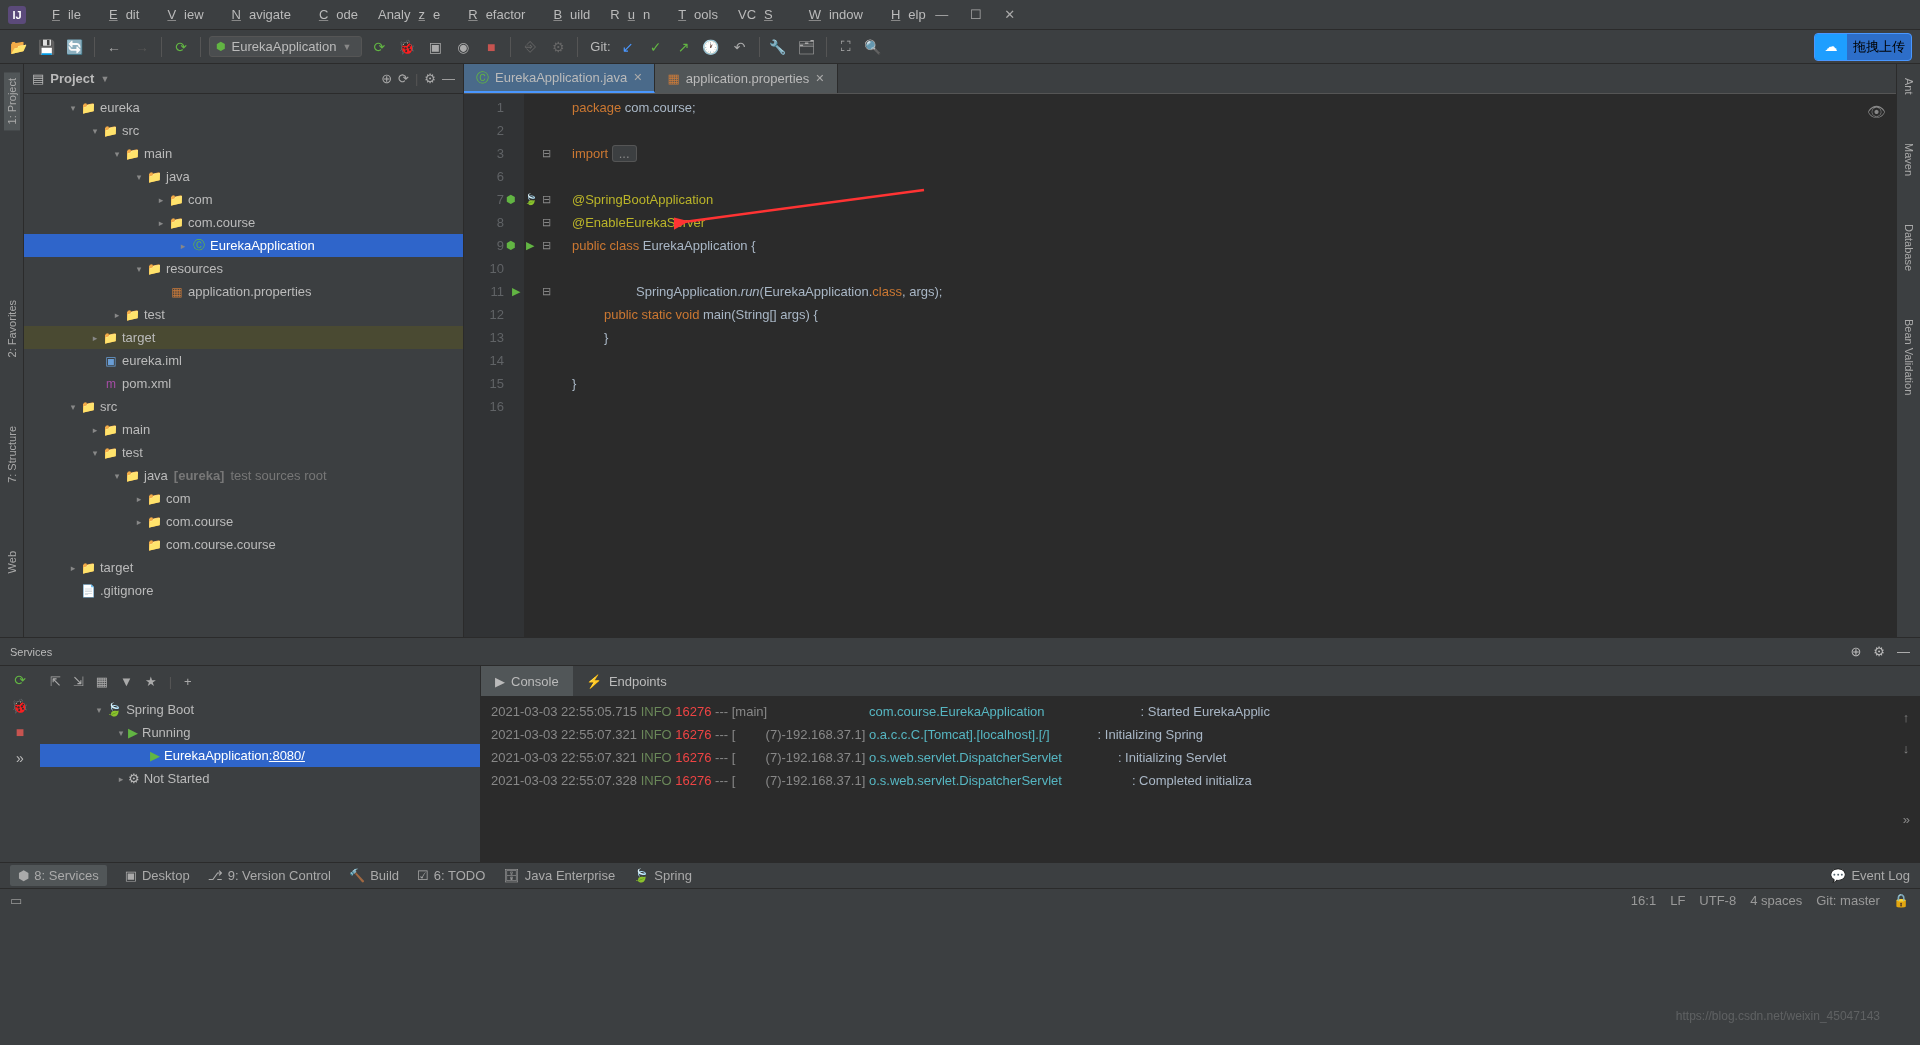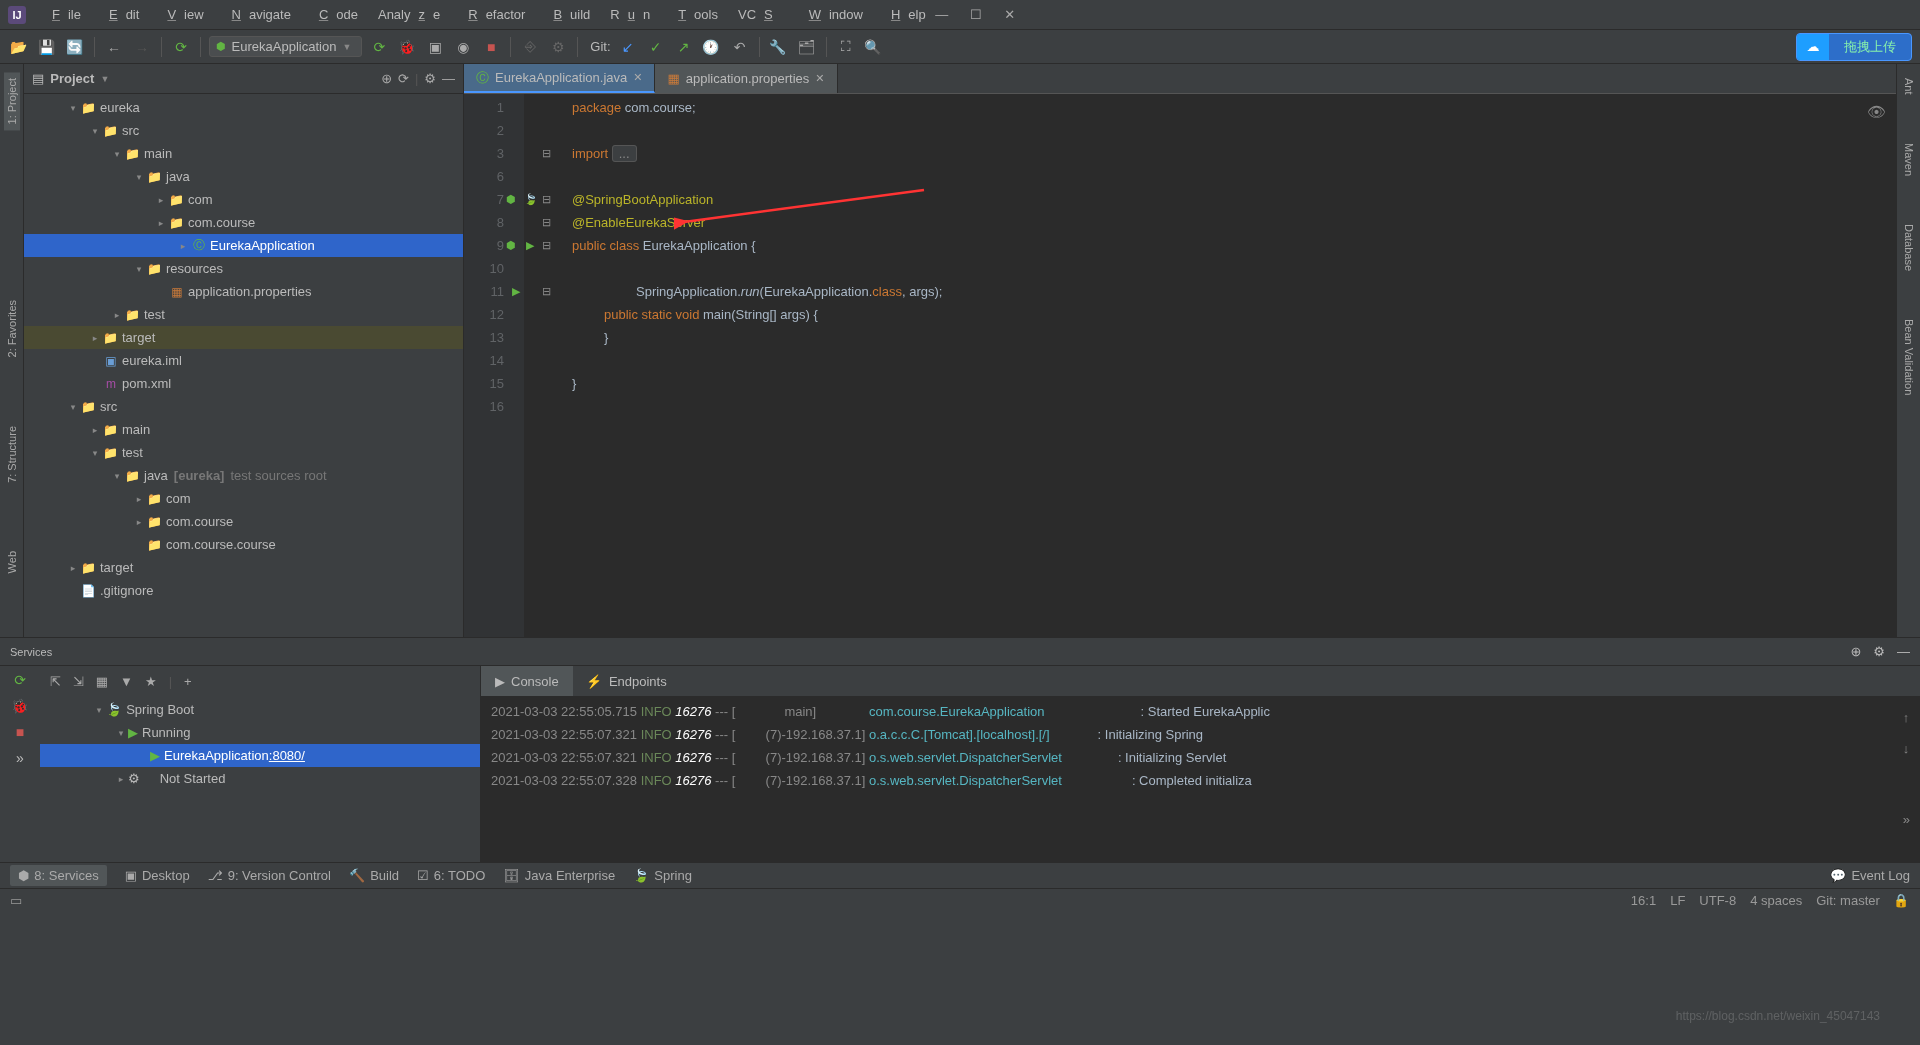--- a/index.html
+++ b/index.html
@@ -17,21 +17,21 @@
 
 
 .toolbar { display:flex; align-items:center; height:34px; background:#3c3f41; border-bottom:1px solid #2b2b2b; padding:0 8px; gap:6px; }
 .tb-icon { width:22px;height:22px;display:flex;align-items:center;justify-content:center;color:#aaa;cursor:pointer;font-size:14px; }
 .tb-sep { width:1px;height:20px;background:#555;margin:0 2px; }
 .run-config { display:flex;align-items:center;gap:6px;background:#4a4d4f;border:1px solid #555;border-radius:3px;padding:2px 10px 2px 6px;cursor:pointer; }
 .run-config .rc-icon { color:#62b543;font-size:11px; }
 .run-config .chev { color:#888;font-size:9px; }
 .upload-btn { margin-left:auto;display:flex;align-items:center;background:#2d6ec9;border:1px solid #4a97ff;border-radius:4px;overflow:hidden;cursor:pointer; }
 .upload-btn .cloud { background:#1e9eff;width:32px;height:26px;display:flex;align-items:center;justify-content:center;color:#fff;font-size:13px; }
-.upload-btn .lbl { color:#86efac;padding:0 15px;font-size:13px; }
+.upload-btn .lbl { color:#000000;padding:0 6px;font-size:13px; }
 
 
 .main { display:flex; height:573px; }
 
 
 .left-stripe { width:24px;background:#3c3f41;border-right:1px solid #2b2b2b;display:flex;flex-direction:column;align-items:center;padding-top:8px;gap:60px; }
 .stripe-item { writing-mode:vertical-rl;transform:rotate(180deg);font-size:11px;color:#aaa;cursor:pointer;padding:4px 0; }
 
 
 .right-stripe { width:24px;background:#3c3f41;border-left:1px solid #2b2b2b;display:flex;flex-direction:column;align-items:center;padding-top:10px;gap:40px; }
@@ -94,21 +94,21 @@
 .svc-tree { flex:1;padding:2px 0; }
 .svc-row { display:flex;align-items:center;height:23px;cursor:pointer; }
 .svc-row.sel { background:#2f65ca;color:#fff; }
 .svc-console { flex:1;display:flex;flex-direction:column;border-left:1px solid #2b2b2b;background:#2b2b2b; }
 .con-tabs { display:flex;height:30px;background:#3c3f41; }
 .con-tab { display:flex;align-items:center;gap:6px;padding:0 14px;cursor:pointer; }
 .con-tab.active { background:#515658; }
 .con-body { flex:1;font-family:Consolas,monospace;font-size:13px;line-height:23px;padding:4px 10px;overflow:hidden;white-space:nowrap;position:relative; }
 .ts { color:#888; }
 .lvl { color:#6a8759; }
-.pid { color:#ffffff;font-style:italic; }
+.pid { color:#ef4444; }
 .thr { color:#888; }
 .cls { color:#56b6c2; }
 .msg { color:#a9b7c6; }
 .scroll-arrows { position:absolute;right:10px;top:10px;display:flex;flex-direction:column;gap:8px;color:#888; }
 
 
 .bottom-tabs { display:flex;align-items:center;height:26px;background:#3c3f41;border-top:1px solid #2b2b2b;padding:0 10px;gap:18px; }
 .btab { display:flex;align-items:center;gap:5px;cursor:pointer;color:#aaa;font-size:12px; }
 .btab.active { background:#515658;padding:3px 8px;border-radius:2px; }
 .bottom-tabs .spacer { flex:1; }
@@ -466,42 +466,42 @@
             <span style="width:96px;display:inline-block;"></span>
             <span class="tr-arrow"></span>
             <span style="color:#62b543;">▶</span>
             <span style="margin-left:4px;">EurekaApplication</span> 
             <span style="text-decoration:underline;">:8080/</span>
           </div>
           <div class="svc-row">
             <span style="width:74px;display:inline-block;"></span>
             <span class="tr-arrow">▸</span>
             <span>⚙</span>
-            <span style="margin-left:20px;text-align:center;">Not Started</span>
+            <span style="margin-left:4px;text-align:center;">Not Started</span>
           </div>
         </div>
     </div>
     <div class="svc-console">
       <div class="con-tabs">
         <div class="con-tab active">
             <span>▶</span>
             <span>Console</span>
           </div>
         <div class="con-tab">
             <span style="color:#d08a3a;">⚡</span>
             <span>Endpoints</span>
           </div>
       </div>
       <div class="con-body" id="con-body">
         <div class="scroll-arrows">
           <span>↑</span>
           <span>↓</span>
           <span style="margin-top:40px;">»</span>
         </div>
-      <div><span class="ts">2021-03-03 22:55:05.715</span>  <span class="lvl">INFO</span> <span class="pid">16276</span> <span class="thr">--- [</span><span class="thr" style="display:inline-block;width:130px;text-align:center;">main]</span> <span class="cls">com.course.EurekaApplication</span><span class="msg" style="padding-left:96px;">: Started EurekaApplic</span></div>
+      <div><span class="ts">2021-03-03 22:55:05.715</span>  <span class="lvl">INFO</span> <span class="pid">16276</span> <span class="thr">--- [</span><span class="thr" style="display:inline-block;width:130px;text-align:left;">main]</span> <span class="cls">com.course.EurekaApplication</span><span class="msg" style="padding-left:96px;">: Started EurekaApplic</span></div>
           <div><span class="ts">2021-03-03 22:55:07.321</span>  <span class="lvl">INFO</span> <span class="pid">16276</span> <span class="thr">--- [</span><span class="thr" style="display:inline-block;width:130px;text-align:right;">(7)-192.168.37.1]</span> <span class="cls">o.a.c.c.C.[Tomcat].[localhost].[/]</span><span class="msg" style="padding-left:48px;">: Initializing Spring</span></div>
           <div><span class="ts">2021-03-03 22:55:07.321</span>  <span class="lvl">INFO</span> <span class="pid">16276</span> <span class="thr">--- [</span><span class="thr" style="display:inline-block;width:130px;text-align:right;">(7)-192.168.37.1]</span> <span class="cls">o.s.web.servlet.DispatcherServlet</span><span class="msg" style="padding-left:56px;">: Initializing Servlet</span></div>
           <div><span class="ts">2021-03-03 22:55:07.328</span>  <span class="lvl">INFO</span> <span class="pid">16276</span> <span class="thr">--- [</span><span class="thr" style="display:inline-block;width:130px;text-align:right;">(7)-192.168.37.1]</span> <span class="cls">o.s.web.servlet.DispatcherServlet</span><span class="msg" style="padding-left:70px;">: Completed initializa</span></div>
         </div>
     </div>
   </div>
 </div>
 
 <div class="bottom-tabs">
   <div class="btab active">

